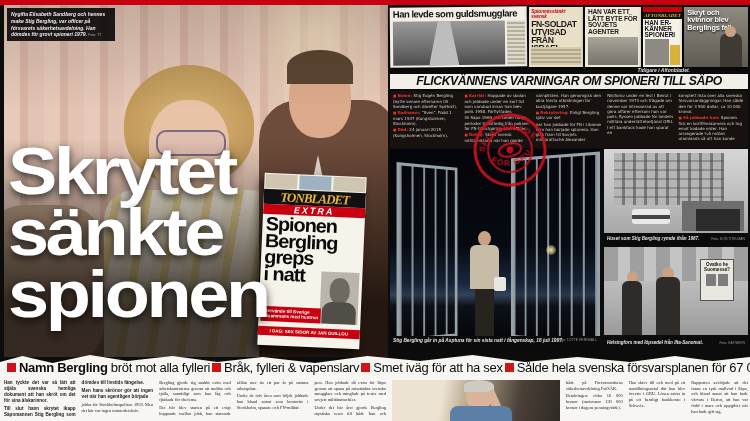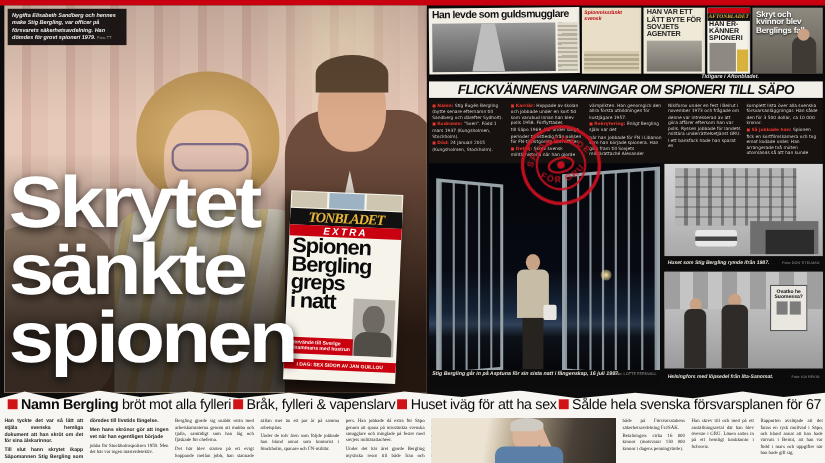--- a/index.html
+++ b/index.html
@@ -24,21 +24,21 @@
   .woman-blouse{left:100px;top:185px;width:175px;height:170px;border-radius:30px 30px 0 0;
     background:repeating-linear-gradient(100deg,#f4ecd2 0 10px,#ecd89a 10px 18px,#f7f2e3 18px 30px);}
   .man-suit{left:255px;top:95px;width:135px;height:260px;border-radius:40px 30px 0 0;background:#6e4c3c;}
   .man-shirt{left:295px;top:150px;width:38px;height:90px;background:#efe9df;clip-path:polygon(50% 0,100% 100%,0 100%);}
   .man-face{left:285px;top:55px;width:62px;height:78px;border-radius:45%;background:#dcab8b;}
   .man-hair{left:283px;top:45px;width:66px;height:34px;border-radius:50% 50% 0 0;background:#5c4632;}
   .vignette{left:0;top:0;width:384px;height:352px;background:linear-gradient(rgba(0,0,0,.15),transparent 30%,transparent 38%,rgba(15,8,4,.78) 85%);}
   .leftcaption{left:3px;top:3px;width:100px;background:rgba(10,8,8,.9);color:#eee;
     font-size:5px;line-height:1.35;font-style:italic;font-weight:bold;padding:3px 4px;}
   .leftcaption .crd{font-style:normal;font-weight:normal;color:#aaa;font-size:3.5px;}
-  .bigheadline{left:4px;top:148px;color:#fff;font-weight:bold;font-size:66px;line-height:.93;
+  .bigheadline{left:4px;top:136px;color:#fff;font-weight:bold;font-size:66px;line-height:.93;
     letter-spacing:-3px;z-index:6;text-shadow:0 3px 8px rgba(0,0,0,.75);}
   .bigheadline div{transform:scaleX(1.12);transform-origin:left;}
 
   
   .minipage{left:257px;top:170px;width:102px;height:172px;background:#f6f3ea;z-index:5;
     transform:rotate(2.5deg);box-shadow:-4px 6px 10px rgba(0,0,0,.6);overflow:hidden;}
   .mp-teasers{display:flex;height:16px;}
   .mp-teasers div{flex:1;margin:1px;background:#cfc6b2;}
   .mp-teasers div:nth-child(2){background:#9db3c4;}
   .mp-masthead{height:15px;background:#111;color:#e8b53a;font-family:"Liberation Serif",serif;
@@ -227,20 +227,25 @@
   </div>
 
   <div class="abs clips">
     <div class="clip clip1">
       <div class="hl">Han levde som guldsmugglare</div>
       <div class="street"></div>
       <div class="sidecol"></div>
     </div>
     <div class="clip clip2">
       <div class="kick">Spionmisstänkt svensk</div>
+      <div class="hl">
+        <div>FN-SOLDAT</div>
+        <div>UTVISAD FRÅN</div>
+        <div>ISRAEL</div>
+      </div>
       <div class="cols"></div>
     </div>
     <div class="clip clip3">
       <div class="hl">HAN VAR ETT LÄTT BYTE FÖR SOVJETS AGENTER</div>
       <div class="photo"></div>
     </div>
     <div class="clip clip4">
       <div class="tag"></div>
       <div class="mh">AFTONBLADET</div>
       <div class="hl">
@@ -335,21 +340,21 @@
     <div class="ped ped2"></div>
   </div>
   <div class="abs scaption">
     <span class="crd">Foto: KAI REKIN</span>
     <span>Helsingfors med löpsedel från Ilta-Sanomat.</span>
   </div>
 
   <div class="abs bottomsec"></div>
 
   <div class="abs deck">
-    <span class="sq"></span><b>Namn Bergling</b><span> bröt mot alla fylleri</span><span class="sq"></span><span>Bråk, fylleri &amp; vapenslarv</span><span class="sq"></span><span>Huset iväg för att ha sex</span><span class="sq"></span><span>Sålde hela svenska försvarsplanen för 67 000 kr</span>
+    <span class="sq"></span><b>Namn Bergling</b><span> bröt mot alla fylleri</span><span class="sq"></span><span>Bråk, fylleri &amp; vapenslarv</span><span class="sq"></span><span>Smet iväg för att ha sex</span><span class="sq"></span><span>Sålde hela svenska försvarsplanen för 67 000 kr</span>
   </div>
 
   <div class="abs bodyrow">
     <div class="bcols5">
       <p class="leadp">Han tyckte det var så lätt att stjäla svenska hemliga dokument att han skröt om det för sina älskarinnor.</p>
       <p class="leadp">Till slut hann skrytet ikapp Säpomannen Stig Bergling som dömdes till livstids fängelse.</p>
       <p class="leadp">Men hans skrönor gör att ingen vet när han egentligen började</p>
       <p>jobba för Stockholmspolisen 1959. Men det här var ingen mästerdetektiv.</p>
       <p>Bergling gjorde sig snabbt ovän med arbetskamraterna genom att mobba och tjalla, samtidigt som han låg och fjäskade för cheferna.</p>
       <p>Det här blev starten på ett evigt hoppande mellan jobb, han stannade sällan mer än ett par år på samma arbetsplats.</p>

